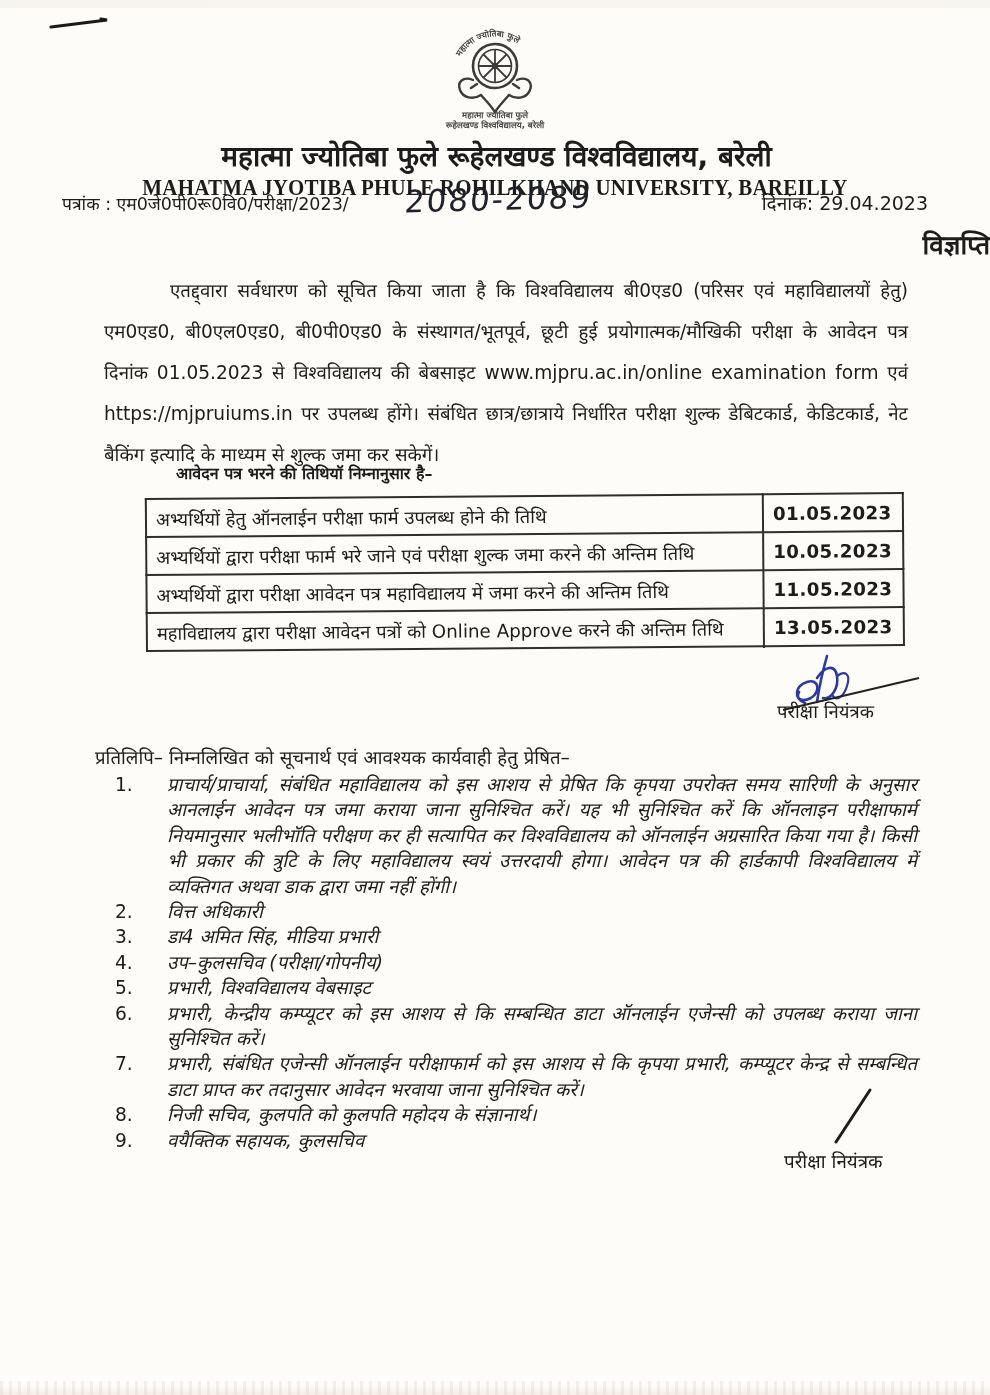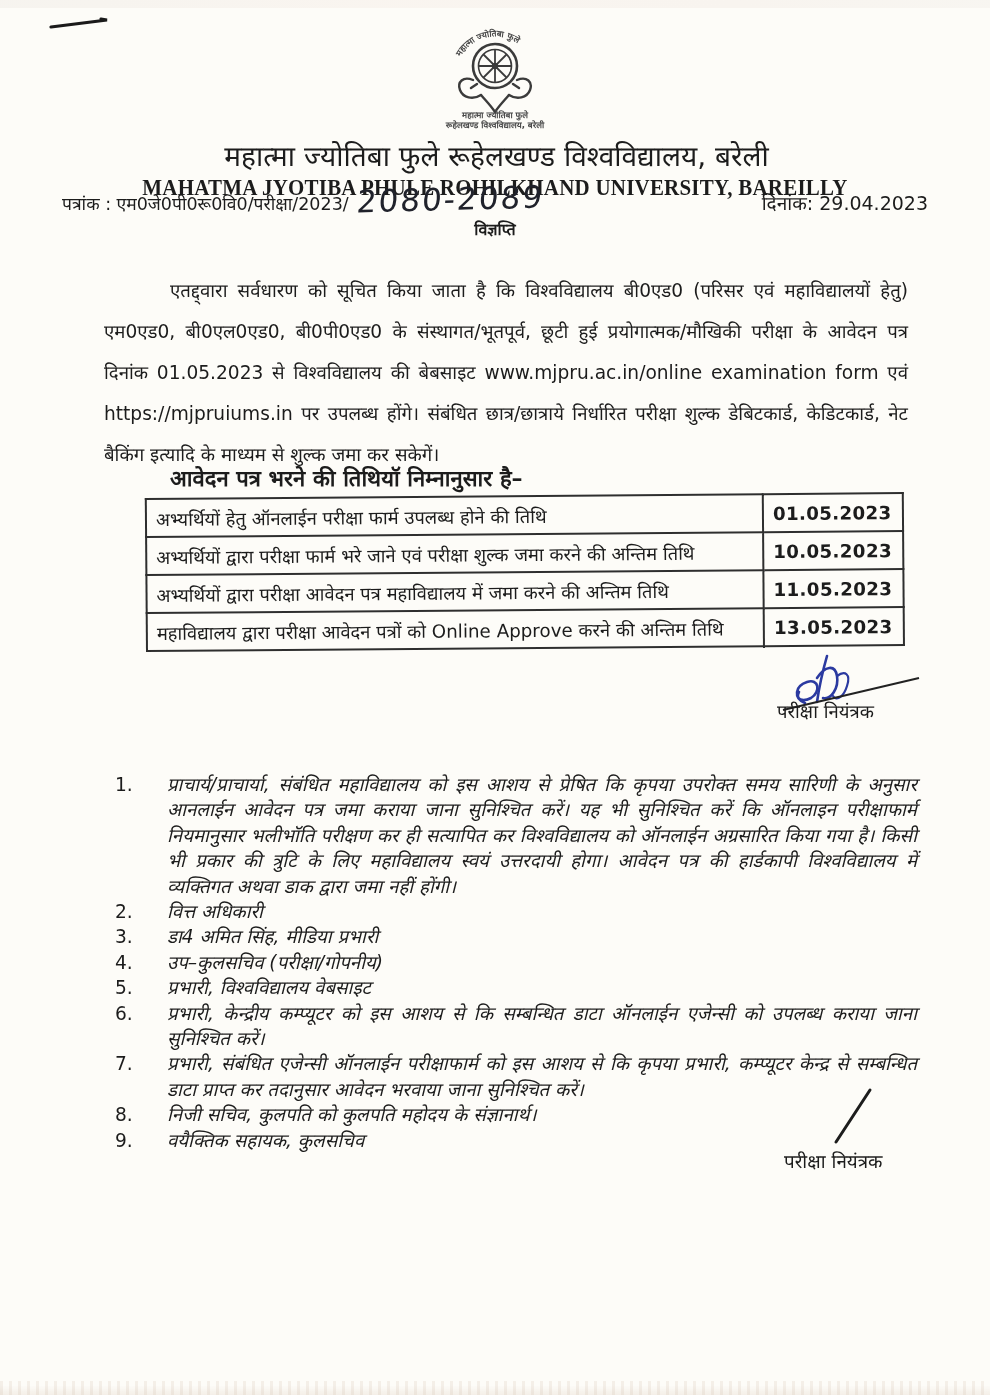--- a/index.html
+++ b/index.html
@@ -24,59 +24,59 @@
       repeating-linear-gradient(90deg, rgba(140,90,50,.18) 0 3px, rgba(0,0,0,0) 3px 9px),
       linear-gradient(0deg, rgba(150,100,60,.20), rgba(0,0,0,0) 70%);
     opacity:.45;
   }
   .pen-stroke{position:absolute;left:45px;top:12px;}
 
   .header{position:absolute;top:18px;left:0;width:100%;text-align:center;}
   .emblem{display:inline-block;}
   .title-hi{
     margin:2px 0 0 3px;
-    font-size:28px;font-weight:400;letter-spacing:0px;
+    font-size:28px;font-weight:700;letter-spacing:0px;
   }
   .title-en{
     margin:2px 0 0 0;
     font-family:"Liberation Serif", serif;
     font-size:21px;font-weight:700;letter-spacing:.2px;
     transform:scaleY(1.05);
   }
 
   .ref-line{
     position:absolute;top:188px;left:62px;right:62px;
     display:flex;justify-content:space-between;align-items:flex-start;
     font-size:17.5px;
   }
-  .ref-left{display:flex;align-items:baseline;}
+  .ref-left{display:flex;align-items:baseline;gap:48px;}
   .handwritten{
     font-size:31px;line-height:22px;
     letter-spacing:2px;
     margin-left:8px;
     transform:skewX(-6deg) rotate(-1.5deg);
     color:#20222b;
     font-weight:400;
   }
   .date-label{font-size:19px;padding-top:2px;}
 
   .notice-title{
-    position:absolute;top:218px;left:0;width:100%;
-    text-align:center;font-size:16px;font-weight:700;
+    position:absolute;top:226px;left:0;width:100%;
+    text-align:right;font-size:26px;font-weight:700;
   }
 
   .notice-body{
     position:absolute;top:270px;left:104px;width:804px;
     font-size:18.6px;line-height:41px;
     text-align:justify;text-indent:66px;
   }
 
   .table-intro{
-    position:absolute;top:462px;left:170px;
-    font-size:22px;font-weight:600;
+    position:absolute;top:462px;left:176px;
+    font-size:16px;font-weight:600;
   }
 
   .schedule-table{
     position:absolute;top:498px;left:146px;
     border-collapse:collapse;
     transform:rotate(-0.45deg);
     transform-origin:left bottom;
   }
   .schedule-table td{
     border:2px solid #2e2e2e;
@@ -194,20 +194,21 @@
   <div class="sig-upper">
     <svg class="sig-svg" width="150" height="72" viewBox="0 0 150 72">
       <path d="M30,55 C18,50 20,38 32,34 C44,30 46,44 36,50 C28,54 20,52 24,44" fill="none" stroke="#2b3aa0" stroke-width="2.6" stroke-linecap="round"></path>
       <path d="M52,8 C48,22 44,40 42,54 M42,30 C50,18 60,16 62,28 C64,40 56,52 48,50" fill="none" stroke="#2b3aa0" stroke-width="2.6" stroke-linecap="round"></path>
       <path d="M62,28 C70,22 76,26 72,38 C69,48 62,54 58,48" fill="none" stroke="#2b3aa0" stroke-width="2.2" stroke-linecap="round"></path>
       <line x1="8" y1="62" x2="144" y2="30" stroke="#222" stroke-width="2"></line>
     </svg>
     <div class="sig-title">परीक्षा नियंत्रक</div>
   </div>
 
+  <div class="copy-heading">प्रतिलिपि– निम्नलिखित को सूचनार्थ एवं आवश्यक कार्यवाही हेतु प्रेषित–</div>
 
   <div class="copy-list">
     <div class="copy-item">
       <span class="num">1.</span>
       <span class="txt">प्राचार्य/प्राचार्या, संबंधित महाविद्यालय को इस आशय से प्रेषित कि कृपया उपरोक्त समय सारिणी के अनुसार आनलाईन आवेदन पत्र जमा कराया जाना सुनिश्चित करें। यह भी सुनिश्चित करें कि ऑनलाइन परीक्षाफार्म नियमानुसार भलीभॉति परीक्षण कर ही सत्यापित कर विश्वविद्यालय को ऑनलाईन अग्रसारित किया गया है। किसी भी प्रकार की त्रुटि के लिए महाविद्यालय स्वयं उत्तरदायी होगा। आवेदन पत्र की हार्डकापी विश्वविद्यालय में व्यक्तिगत अथवा डाक द्वारा जमा  नहीं होंगी।</span>
     </div>
     <div class="copy-item">
       <span class="num">2.</span>
       <span class="txt">वित्त अधिकारी</span>
     </div>

